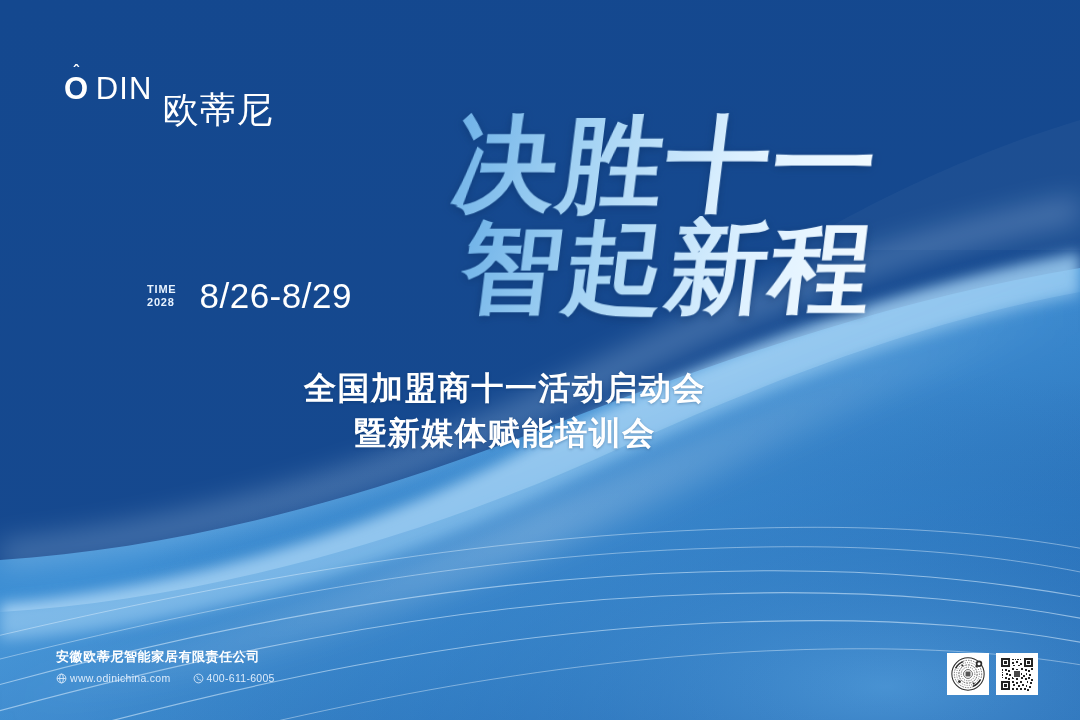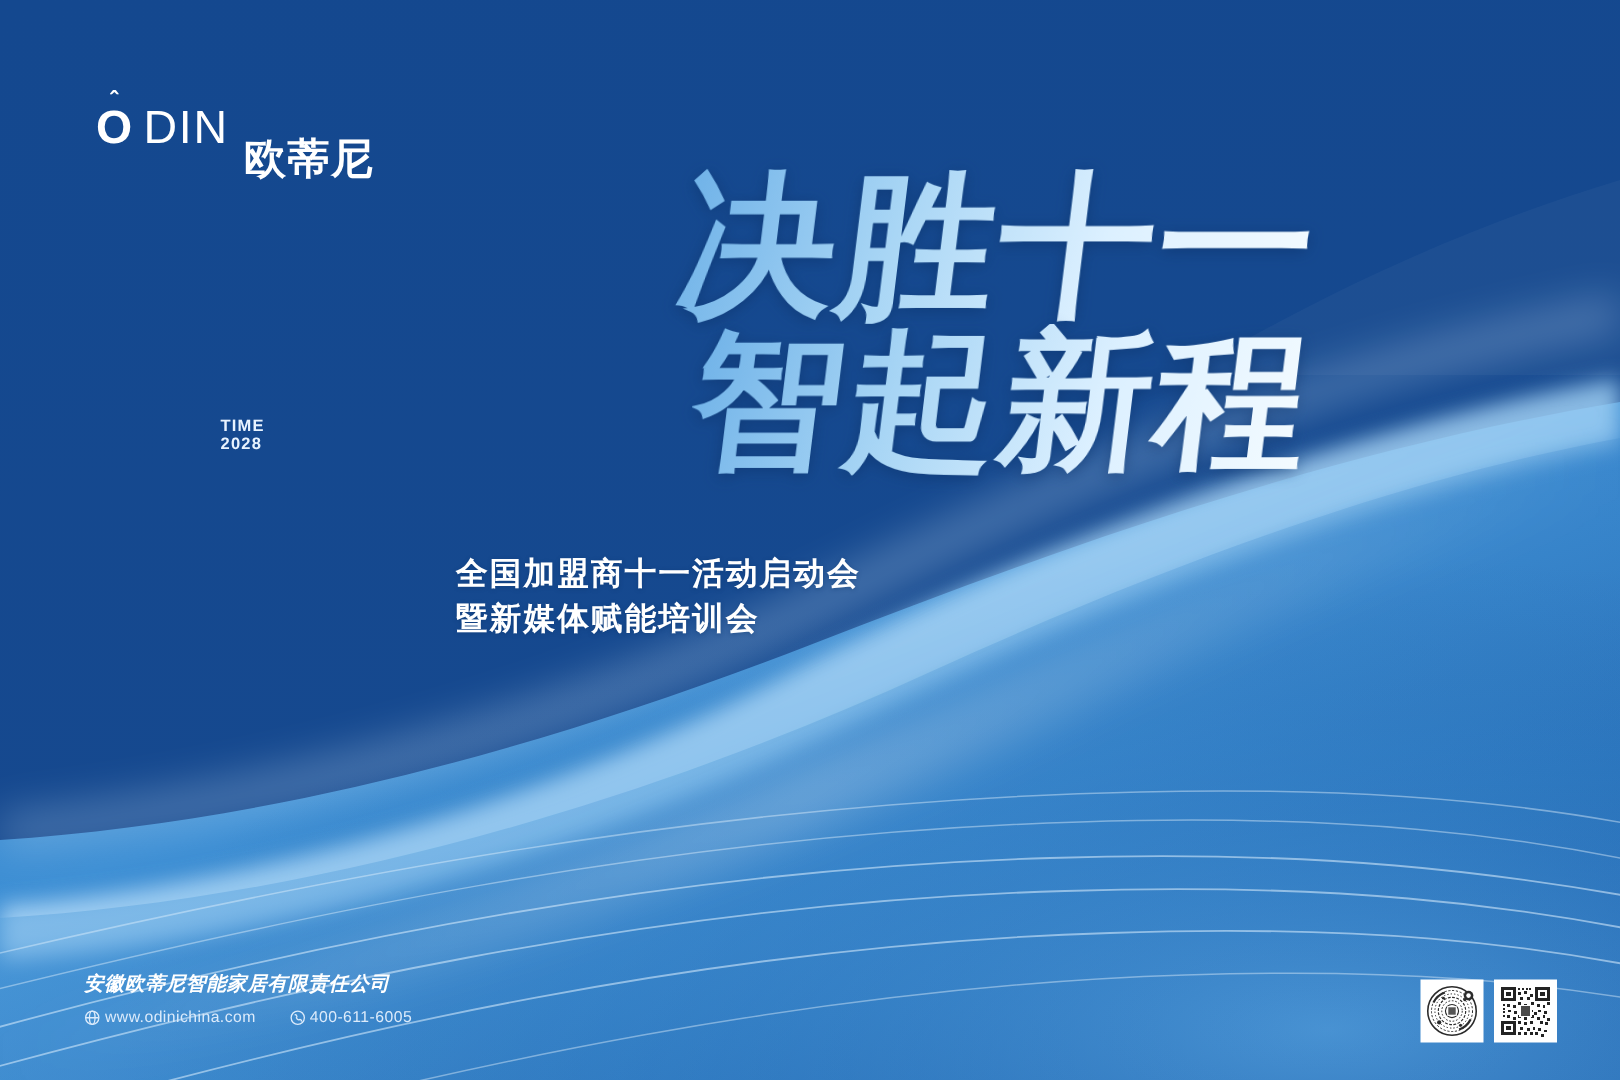--- a/index.html
+++ b/index.html
@@ -57,22 +57,22 @@
     font-size: 16px;
     line-height: 1;
   }
   .logo-latin {
     font-size: 31px;
     font-weight: 400;
     letter-spacing: 1.2px;
     line-height: 1;
   }
   .logo-cn {
-    font-size: 28px;
-    font-weight: 700;
+    font-size: 36px;
+    font-weight: 400;
     letter-spacing: 1px;
     line-height: 1;
     margin-left: 3px;
     font-family: "DejaVu Sans", "Liberation Sans", sans-serif;
     margin-top: 44px;
   }
 
   
   .headline {
     position: absolute;
@@ -148,42 +148,42 @@
     letter-spacing: 1.1px;
     line-height: 1.75;
   }
 
   
   .subtitle {
     position: absolute;
     left: 304px;
     top: 368px;
     color: #ffffff;
-    font-size: 21px;
+    font-size: 32px;
     font-weight: 700;
     letter-spacing: 1.5px;
     line-height: 1.42;
-    font-family: Liberation Sans, sans-serif;
+    font-family: Liberation Mono, monospace;
     text-shadow: 0 1px 3px rgba(10,45,95,0.35);
+    text-align: center;
   }
 
   
   .footer {
     position: absolute;
     left: 56px;
     bottom: 36px;
   }
   .footer-company {
     color: #ffffff;
     font-size: 13px;
     font-weight: 700;
     letter-spacing: 0.6px;
     line-height: 1.5;
     font-family: "DejaVu Sans", "Liberation Sans", sans-serif;
-    font-style: italic;
   }
   .footer-contacts {
     display: flex;
     align-items: center;
     gap: 22px;
     margin-top: 7px;
   }
   .contact-item {
     display: flex;
     align-items: center;
@@ -311,20 +311,21 @@
   <div class="headline">
     <div class="cal-line cal-line-1">决胜十一</div>
     <div class="cal-line cal-line-2">智起新程</div>
   </div>
 
   <div class="date-block">
     <div class="time-stack">
       <span>TIME</span>
       <span>2028</span>
     </div>
+    <div class="date-main">8/26-8/29</div>
   </div>
 
 
   <div class="subtitle">
     <div>全国加盟商十一活动启动会</div>
     <div>暨新媒体赋能培训会</div>
   </div>
 
   <div class="footer">
     <div class="footer-company">安徽欧蒂尼智能家居有限责任公司</div>

